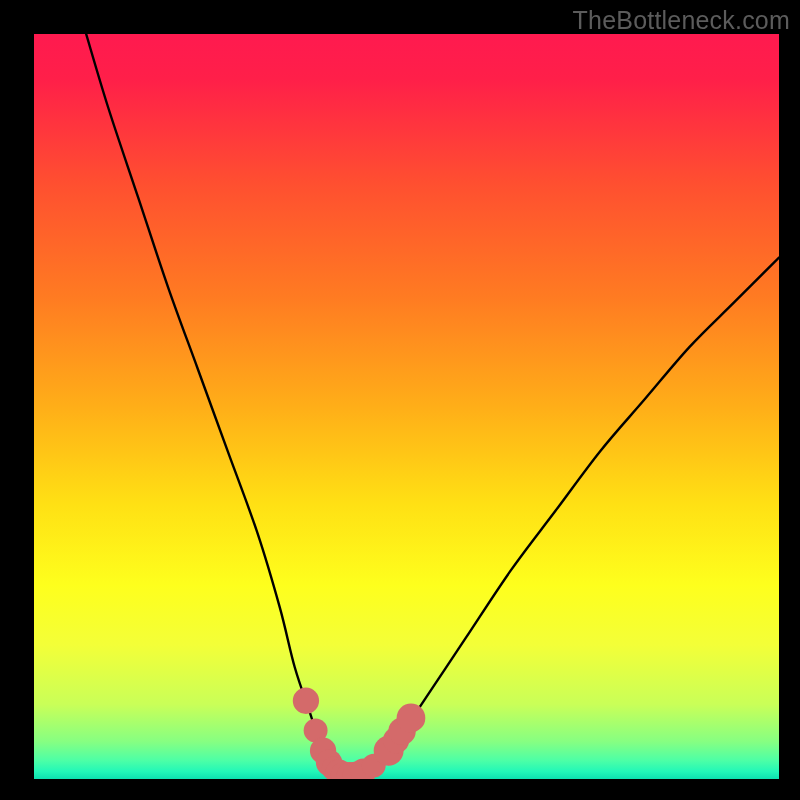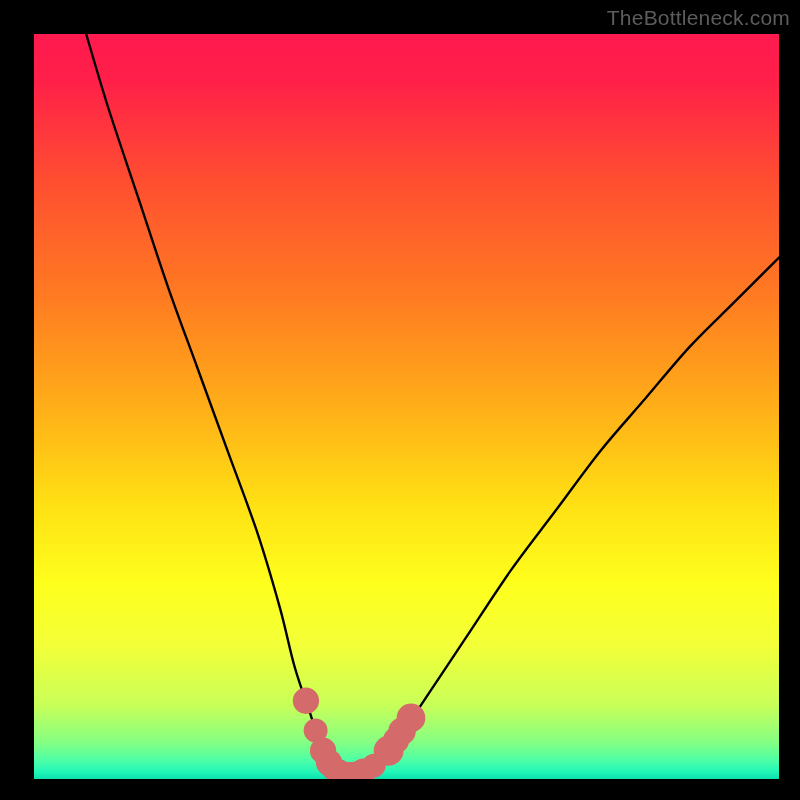--- a/index.html
+++ b/index.html
@@ -21,21 +21,21 @@
     left: 34px;
     top: 34px;
     width: 745px;
     height: 745px;
     overflow: hidden;
   }
   .watermark {
     position: absolute;
     top: 6px;
     right: 10px;
-    font-size: 21px;
+    font-size: 25px;
     font-weight: 500;
     color: #5c5c5c;
     letter-spacing: 0.2px;
     white-space: nowrap;
     text-align: right;
   }
   svg {
     display: block;
   }
 </style>

